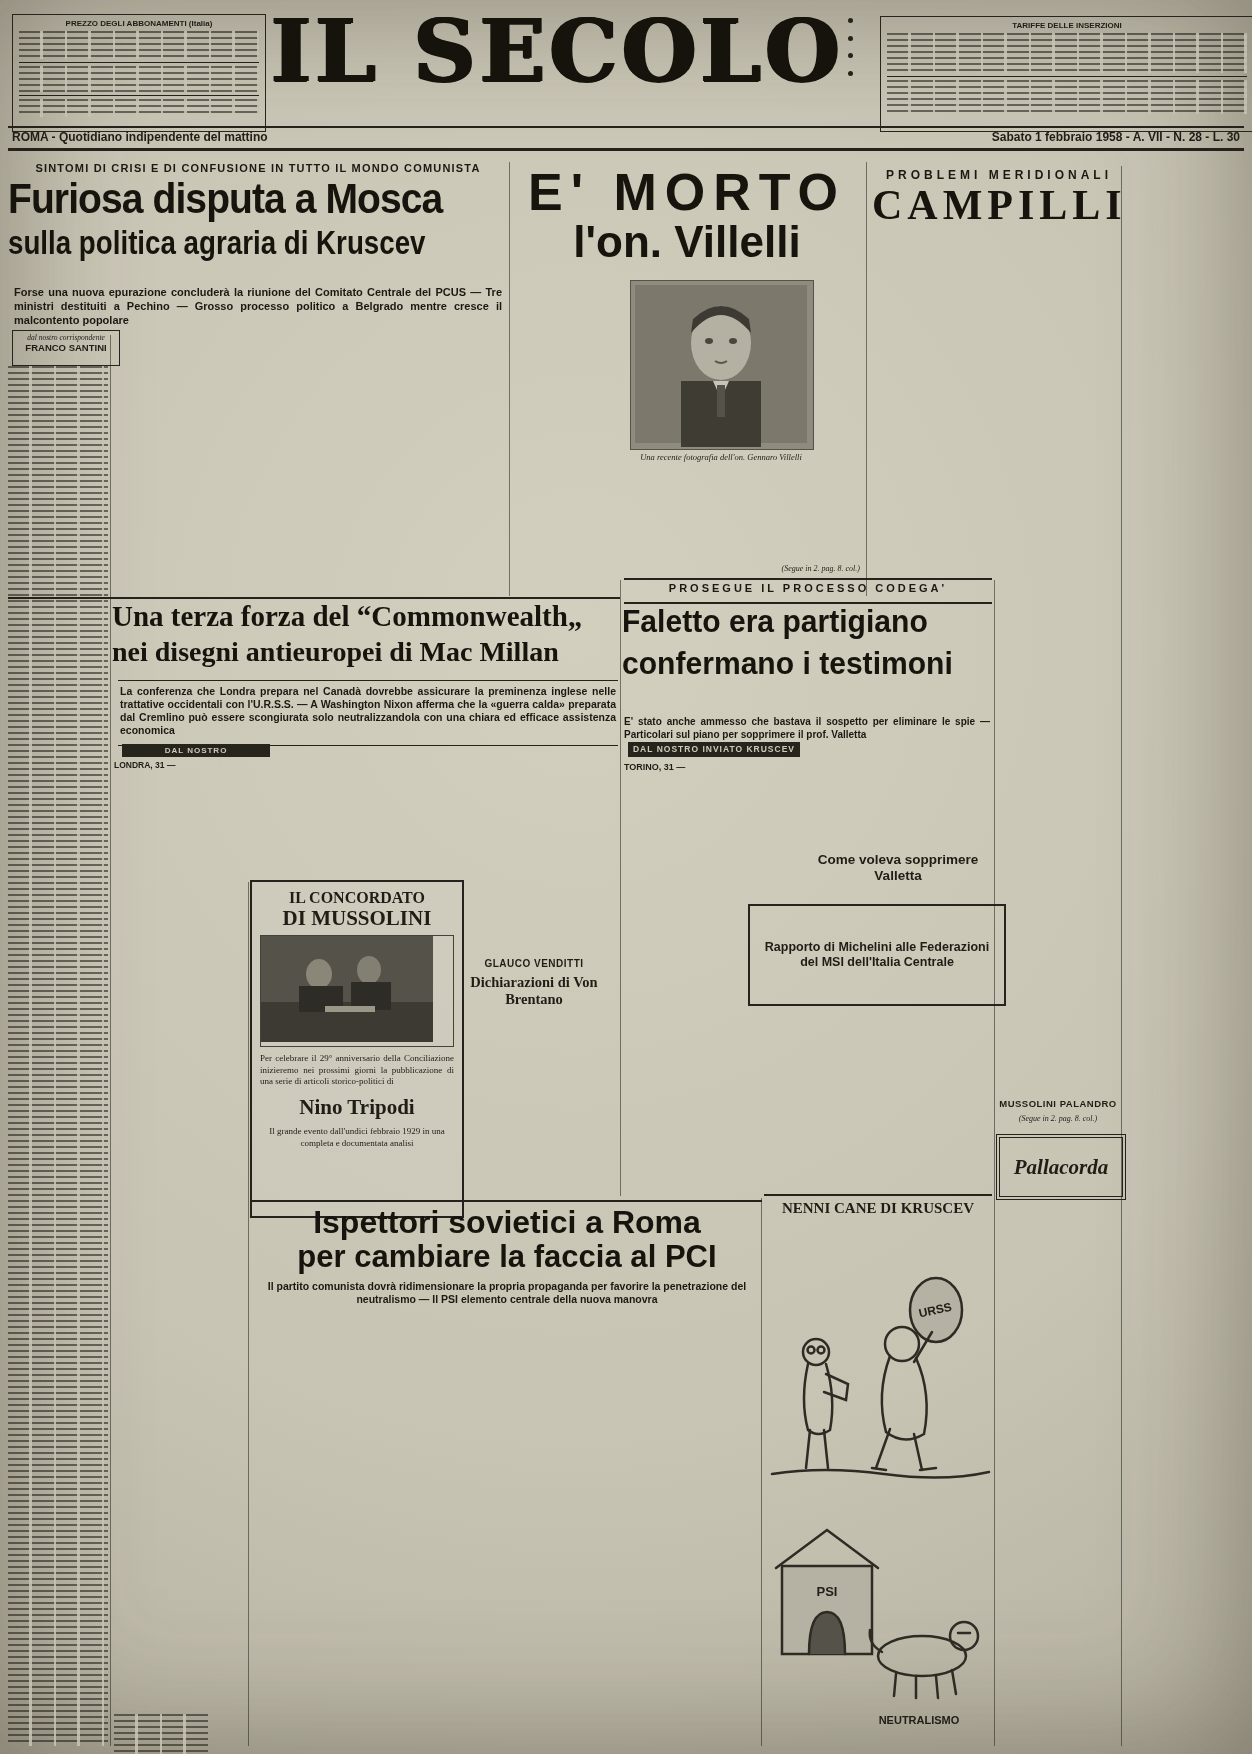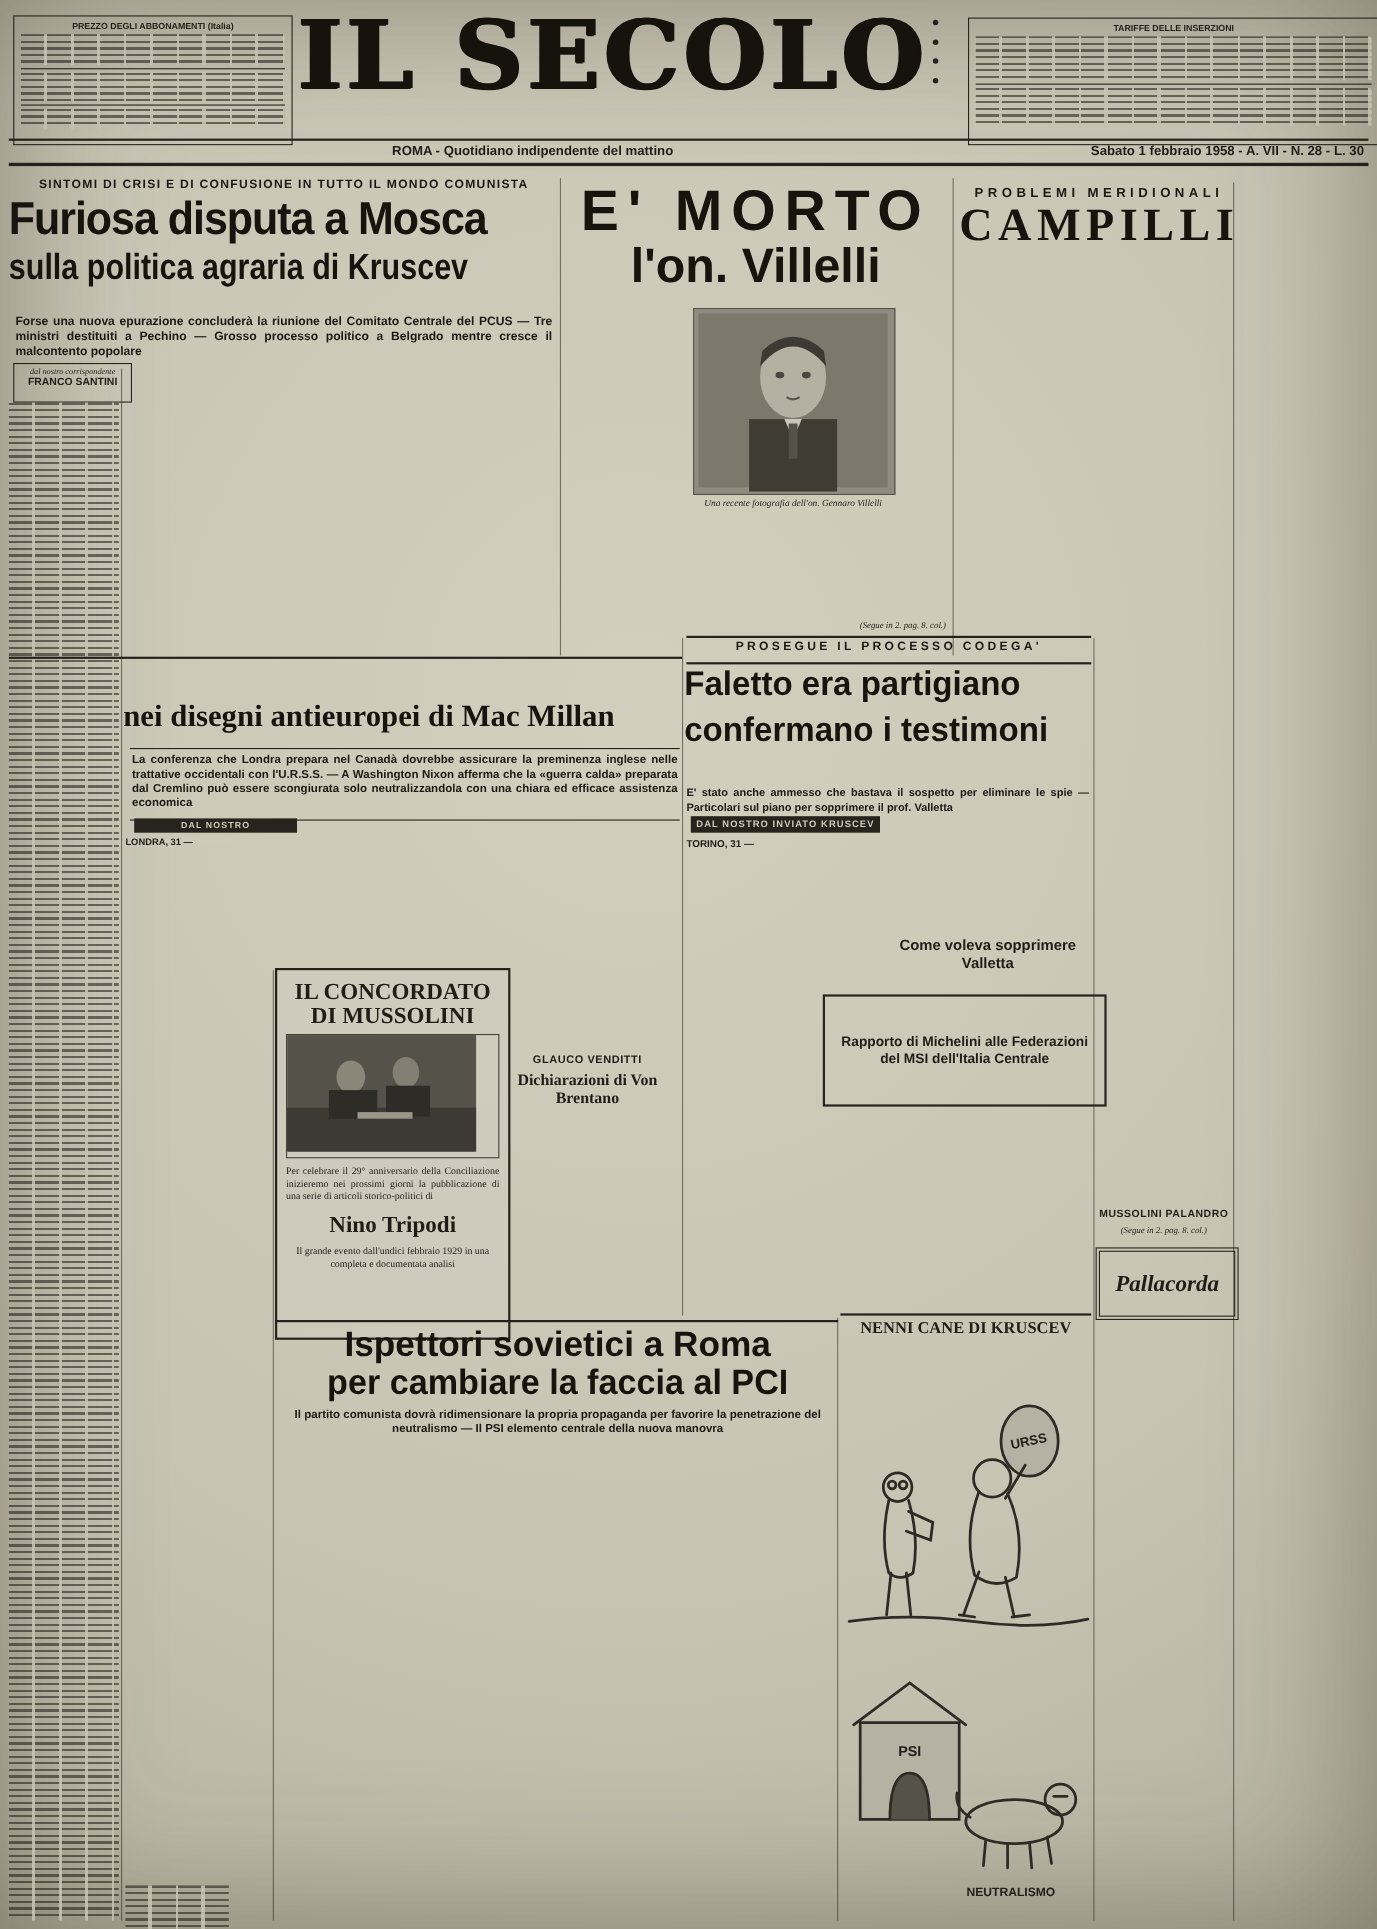--- a/index.html
+++ b/index.html
@@ -66,21 +66,21 @@
 
 
   <div class="abs boxed" style="left:880px;top:16px;width:360px;height:106px;padding:4px 6px;">
     <div class="sans bold center" style="font-size:8px;">TARIFFE DELLE INSERZIONI</div>
     <div class="greek" style="height:40px;margin-top:3px;"></div>
     <div class="hrule" style="position:static;height:1px;margin:3px 0;"></div>
     <div class="greek" style="height:34px;"></div>
   </div>
 
   <div class="hrule" style="left:8px;top:126px;width:1236px;height:2px;"></div>
-  <div class="abs sans bold" style="left:12px;top:130px;width:600px;font-size:12px;text-align:right;">ROMA - Quotidiano indipendente del mattino</div>
+  <div class="abs sans bold" style="left:12px;top:130px;width:600px;font-size:12px;">ROMA - Quotidiano indipendente del mattino</div>
   <div class="abs sans bold" style="left:640px;top:130px;width:600px;font-size:12px;text-align:right;">Sabato 1 febbraio 1958 - A. VII - N. 28 - L. 30</div>
   <div class="hrule" style="left:8px;top:148px;width:1236px;height:3px;"></div>
 
   <div class="abs kicker center" style="left:10px;top:162px;width:496px;font-size:11px;letter-spacing:1.2px;">SINTOMI DI CRISI E DI CONFUSIONE IN TUTTO IL MONDO COMUNISTA</div>
   <div class="abs headline sans" style="left:8px;top:178px;width:500px;font-size:42px;letter-spacing:-1px;transform:scaleX(.93);transform-origin:left top;">Furiosa disputa a Mosca</div>
   <div class="abs headline sans" style="left:8px;top:226px;width:500px;font-size:33px;transform:scaleX(.84);transform-origin:left top;">sulla politica agraria di Kruscev</div>
   <div class="abs deck" style="left:14px;top:286px;width:488px;height:40px;font-size:11px;">Forse una nuova epurazione concluderà la riunione del Comitato Centrale del PCUS — Tre ministri destituiti a Pechino — Grosso processo politico a Belgrado mentre cresce il malcontento popolare</div>
 
   <div class="abs boxed center" style="left:12px;top:330px;width:102px;height:30px;padding:2px;">
     <div class="cont" style="font-size:7.5px;">dal nostro corrispondente</div>
@@ -129,30 +129,31 @@
   <div class="abs deck" style="left:624px;top:716px;width:366px;height:42px;font-size:10px;">E' stato anche ammesso che bastava il sospetto per eliminare le spie — Particolari sul piano per sopprimere il prof. Valletta</div>
   <div class="abs bar-label" style="left:628px;top:742px;width:172px;height:15px;font-size:8.5px;line-height:15px;">DAL NOSTRO INVIATO KRUSCEV</div>
   <div class="abs sans bold" style="left:624px;top:762px;width:174px;font-size:9px;">TORINO, 31 —</div>
 
   <div class="abs sans bold center" style="left:806px;top:852px;width:184px;font-size:13.5px;line-height:1.15;">Come voleva sopprimere Valletta</div>
 
   <div class="abs boxed" style="left:748px;top:904px;width:242px;height:86px;border-width:2px;padding:6px;display:flex;align-items:center;">
     <div class="sans bold center" style="font-size:12.5px;line-height:1.2;width:100%;">Rapporto di Michelini alle Federazioni del MSI dell'Italia Centrale</div>
   </div>
 
+  <div class="abs headline serif" style="left:112px;top:602px;width:508px;font-size:29px;">Una terza forza del “Commonwealth„</div>
   <div class="abs headline serif" style="left:112px;top:638px;width:508px;font-size:28px;">nei disegni antieuropei di Mac Millan</div>
   <div class="abs deck" style="left:118px;top:680px;width:496px;height:56px;font-size:10.5px;border-top:1.5px solid #25221b;border-bottom:1.5px solid #25221b;padding:4px 2px;">La conferenza che Londra prepara nel Canadà dovrebbe assicurare la preminenza inglese nelle trattative occidentali con l'U.R.S.S. — A Washington Nixon afferma che la «guerra calda» preparata dal Cremlino può essere scongiurata solo neutralizzandola con una chiara ed efficace assistenza economica</div>
   <div class="abs bar-label" style="left:122px;top:744px;width:148px;height:13px;font-size:8px;line-height:13px;">DAL NOSTRO CORRISPONDENTE</div>
   <div class="abs sans bold" style="left:114px;top:760px;width:94px;font-size:8.5px;">LONDRA, 31 —</div>
 
   <div class="abs sig" style="left:450px;top:958px;width:168px;font-size:10px;">GLAUCO VENDITTI</div>
   <div class="abs serif bold center" style="left:450px;top:974px;width:168px;font-size:14.5px;line-height:1.15;">Dichiarazioni di Von Brentano</div>
 
   <div class="abs" style="left:250px;top:880px;width:194px;height:318px;border:2.5px solid #25221b;padding:8px;background:rgba(210,206,194,.35);">
-    <div class="serif bold center" style="font-size:21px;line-height:1.05;">IL CONCORDATO</div>
+    <div class="serif bold center" style="font-size:16px;line-height:1.05;">IL CONCORDATO</div>
     <div class="serif bold center" style="font-size:21px;line-height:1.05;">DI MUSSOLINI</div>
     <figure style="margin:6px 0;border:1px solid #45423a;">
       <svg width="172" height="106" viewBox="0 0 172 106">
         <rect width="172" height="106" fill="#55524a"></rect>
         <rect y="66" width="172" height="40" fill="#3c3a33"></rect>
         <ellipse cx="58" cy="38" rx="13" ry="15" fill="#8a8678"></ellipse>
         <ellipse cx="108" cy="34" rx="12" ry="14" fill="#837f72"></ellipse>
         <rect x="38" y="50" width="44" height="26" fill="#2e2c26"></rect>
         <rect x="90" y="46" width="40" height="28" fill="#2e2c26"></rect>
         <rect x="64" y="70" width="50" height="6" fill="#9a9688"></rect>

